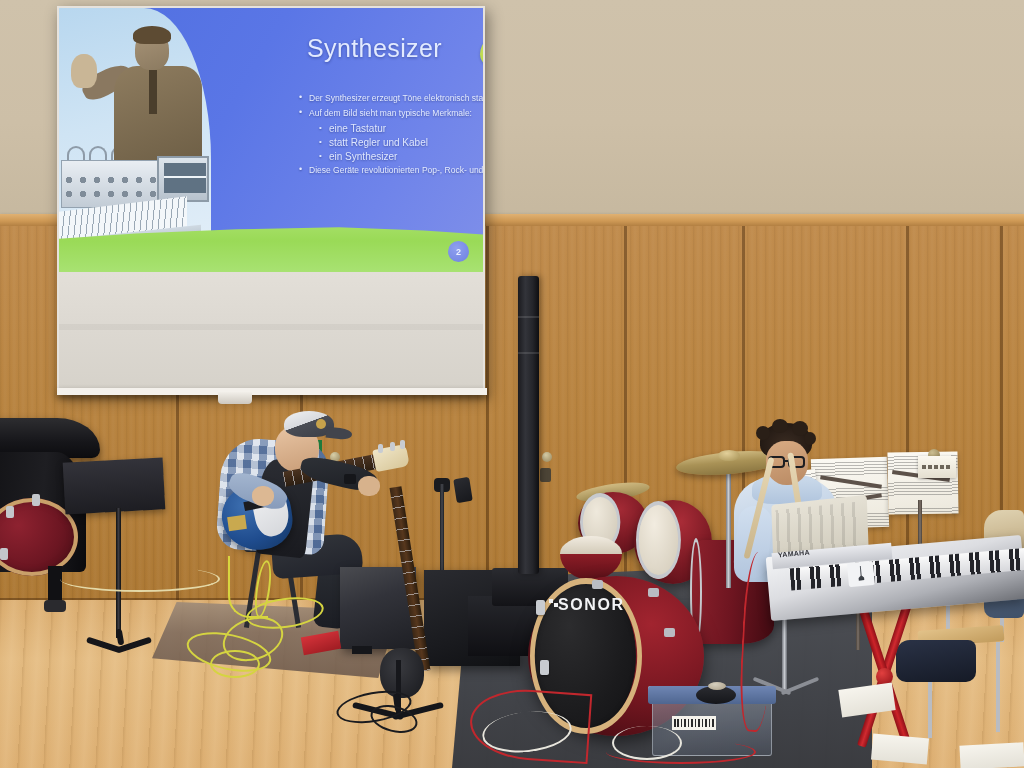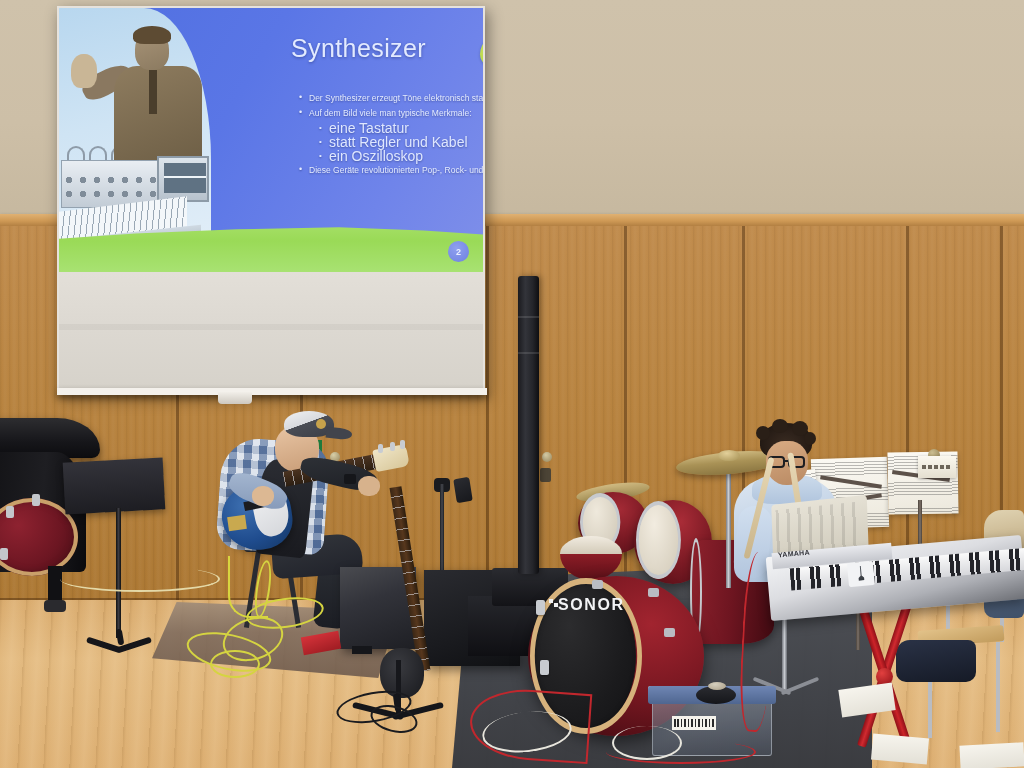--- a/index.html
+++ b/index.html
@@ -119,37 +119,37 @@
     background:#eef4f8; }
   .sl-keys { position:absolute; left:0px; top:196px; width:128px; height:30px;
     background: repeating-linear-gradient(96deg,#f3f7fa 0 5px,#9aa8b5 5px 6px);
     transform: skewY(-7deg);
   }
   .sl-stand { position:absolute; left:6px; top:224px; width:136px; height:22px;
     background: linear-gradient(180deg,#cfd9e2,#a6b3c0); transform: skewY(-6deg); }
   .sl-leg { position:absolute; width:7px; height:26px; background:#b3c0cc; top:238px; }
 
   .slide-title {
-    position: absolute; left: 232px; top: 26px;
+    position: absolute; left: 248px; top: 26px;
     font-size: 25px; color: #e2eaff; letter-spacing: .4px;
     text-shadow: 0 1px 3px rgba(20,30,90,.45);
     font-weight: 400;
   }
   .slide-logo {
     position: absolute; left: 421px; top: 25px; width: 46px; height: 38px;
     background: radial-gradient(ellipse at 40% 35%, #d2e86a 0%, #bcd94f 55%, #a8c93c 100%);
     border-radius: 52% 48% 46% 54% / 56% 44% 56% 44%;
     box-shadow: 0 1px 3px rgba(0,0,0,.2);
   }
 
   .slide-body { position:absolute; left:240px; top:85px; width:230px; }
   .b1 { position:relative; color:#e4ebff; font-size:8.5px; line-height:11.2px;
     padding-left:10px; margin-bottom:4px; text-shadow:0 1px 2px rgba(15,25,80,.4); }
   .b1::before { content:"•"; position:absolute; left:0; top:-1px; font-size:9px; }
-  .b2 { position:relative; color:#dfe7ff; font-size:14px; line-height:11px;
+  .b2 { position:relative; color:#dfe7ff; font-size:10px; line-height:11px;
     padding-left:30px; margin-bottom:3px; text-shadow:0 1px 2px rgba(15,25,80,.4); }
   .b2::before { content:"•"; position:absolute; left:20px; top:-1px; font-size:8px; }
 
   .slide-green {
     position:absolute; left:0; bottom:0; width:424px; height:52px;
     background: linear-gradient(180deg,#a8e06a 0%, #9ada57 40%, #a8e272 100%);
     clip-path: polygon(0% 36%, 18% 26%, 42% 18%, 66% 14%, 86% 20%, 100% 28%, 100% 100%, 0% 100%);
   }
   .slide-pagenum {
     position:absolute; right:14px; bottom:10px; width:21px; height:21px; border-radius:50%;
@@ -728,24 +728,24 @@
 
     <div class="slide-logo">
       
       
       
       
     </div>
 
     <div class="slide-body">
       <div class="b1">Der Synthesizer erzeugt Töne elektronisch statt akustisch.</div>
-      <div class="b1">Auf dem Bild viele man typische Merkmale:</div>
+      <div class="b1">Auf dem Bild sieht man typische Merkmale:</div>
       <div class="b2">eine Tastatur</div>
       <div class="b2">statt Regler und Kabel</div>
-      <div class="b2">ein Oszilloskop</div>
+      <div class="b2">ein Synthesizer</div>
       <div class="b1">Diese Geräte revolutionierten Pop-, Rock- und Filmmusik.</div>
     </div>
 
     <div class="slide-green"></div>
     <div class="slide-pagenum">2</div>
   </div>
   <div class="screen-blank"></div>
   <div class="screen-bottom-bar"></div>
   <div class="screen-roller"></div>
 

